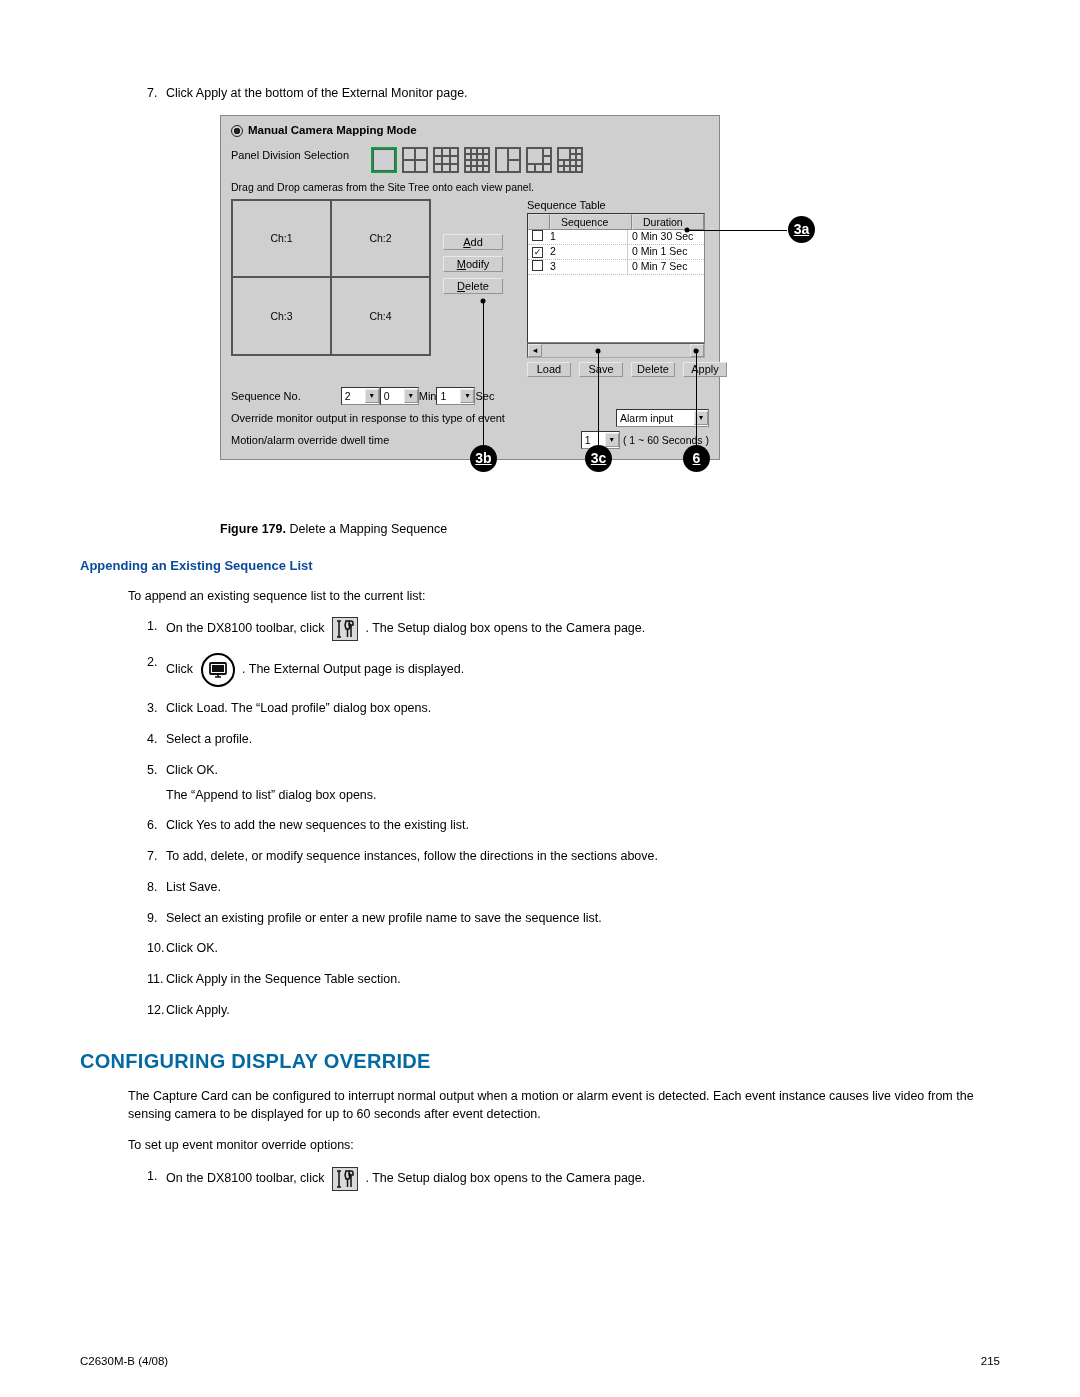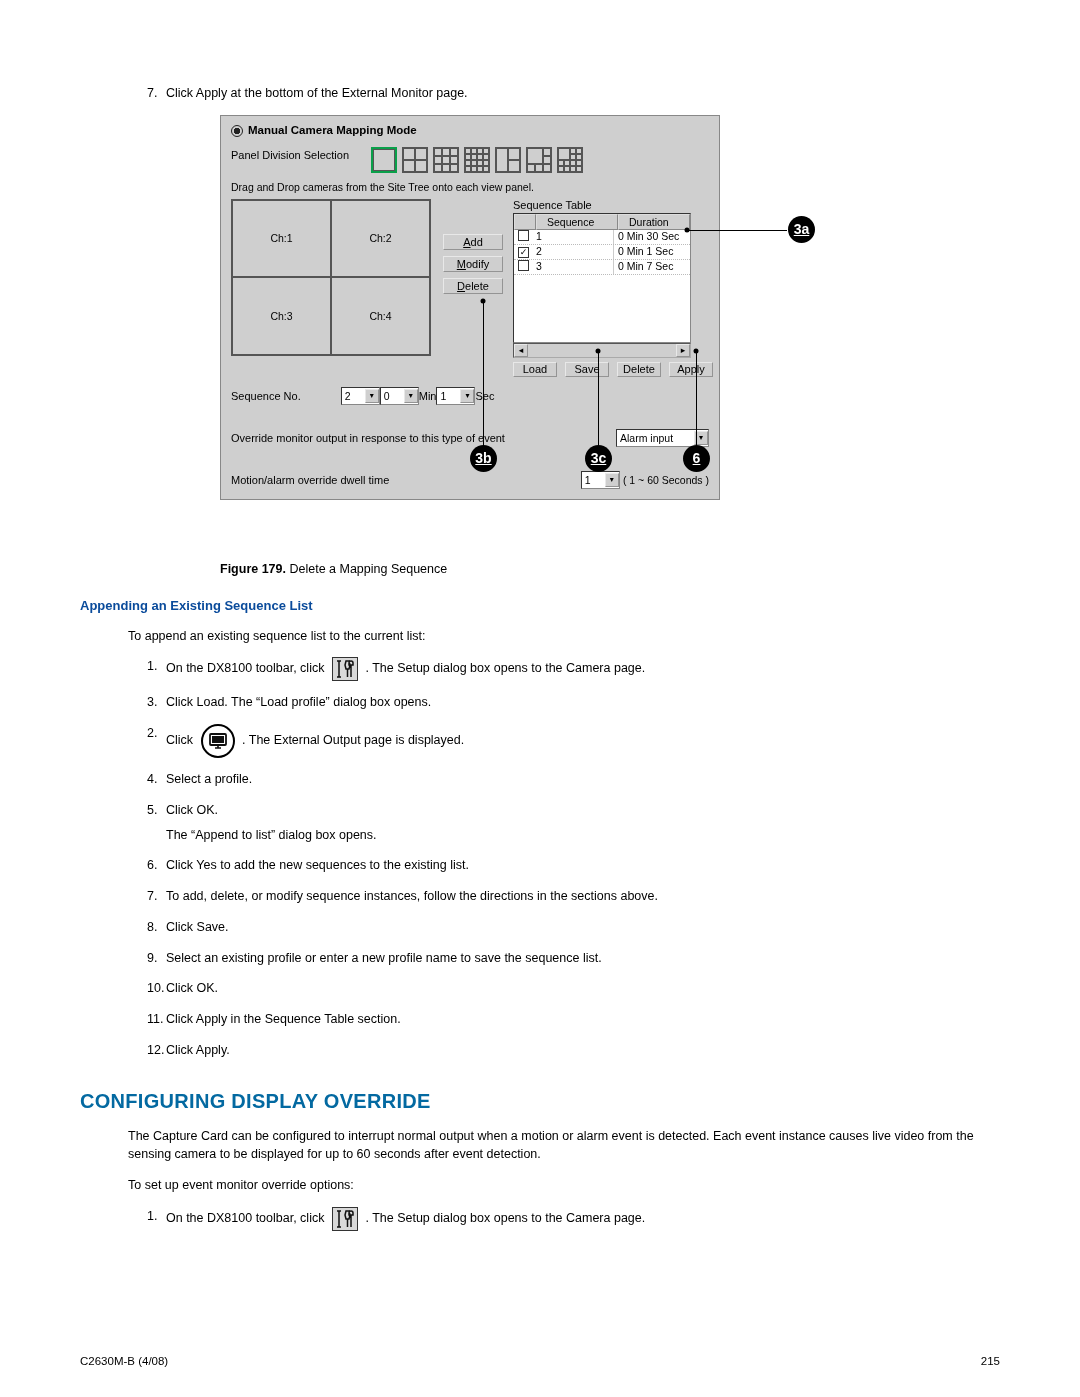--- a/index.html
+++ b/index.html
@@ -129,21 +129,21 @@
   .scroll-bar{height:13px;background:#cfcfcf;border:1px inset #aaa;display:flex;justify-content:space-between;align-items:center;}
   .sc-btn{width:12px;height:11px;text-align:center;font-size:9px;line-height:11px;background:#cfcfcf;border:1.5px outset #e8e8e8;}
   .btnrow{display:flex;gap:8px;margin-top:4px;}
   .btnrow .winbtn{width:42px;padding:0.5px 0;}
   .dd{
     display:inline-flex;align-items:center;background:#fff;border:1px inset #888;
     height:16px;font-size:10.5px;padding:0 0 0 3px;
   }
   .dd .ar{background:#cfcfcf;border:1.5px outset #e8e8e8;width:12px;text-align:center;margin-left:4px;font-size:8px;line-height:12px;}
   .seq-no-row{font-size:11px;margin-top:10px;display:flex;align-items:center;gap:0;}
-  .over-row{font-size:11px;margin-top:24px;display:flex;align-items:center;justify-content:space-between;}
+  .over-row{font-size:11px;margin-top:4px;display:flex;align-items:center;justify-content:space-between;}
   .line{position:absolute;background:#000;height:1px;}
   .vline{position:absolute;background:#000;width:1px;}
   .dot{position:absolute;width:5px;height:5px;background:#000;border-radius:50%;transform:translate(-50%,-50%);}
   .footer{
     position:absolute;bottom:30px;left:80px;right:80px;
     display:flex;justify-content:space-between;font-size:11.5px;
   }
 </style>
 </head>
 <body>
@@ -254,21 +254,21 @@
             <div>Ch:3</div>
             <div>Ch:4</div>
           </div>
           <div class="btncol">
             <div class="winbtn"><u>A</u><span>dd</span></div>
             <div class="winbtn"><u>M</u><span>odify</span></div>
             <div class="winbtn"><u>D</u><span>elete</span></div>
           </div>
         </div>
 
-        <div style="margin-left:10px;">
+        <div style="margin-left:24px;">
           <div class="seq-title">Sequence Table</div>
           <div class="seq-table">
             <div class="seq-head">
               <div style="width:18px"></div>
               <div style="width:82px">Sequence</div>
               <div style="flex:1">Duration</div>
             </div>
             <div class="seq-row">
                 <div style="width:18px"><span class="chk"></span></div>
                 <div style="width:82px">1</div>
@@ -361,40 +361,40 @@
   <ul class="step-list">
     <li data-num="1">
       <span>On the DX8100 toolbar, click</span>
       <span class="icon-chip">
         <svg viewBox="0 0 24 22">
             <path d="M6 3v16M4 3h4M4 19h4 M13 3l3 0 1 4-1 4-3 0-1-4z M14.5 11v8 M18 3a2 2 0 0 1 2 2v2h-4V5a2 2 0 0 1 2-2z M18 7v12" fill="none" stroke="#111" stroke-width="1.5"></path>
           </svg>
       </span>
       <span>. The Setup dialog box opens to the Camera page.</span>
     </li>
-    <li data-num="3"><span>Click Load. The “Load profile” dialog box opens.</span></li>
     <li data-num="2">
       <span>Click</span>
       <span class="icon-circle">
         <svg viewBox="0 0 30 30">
             <rect x="7" y="8" width="16" height="11" rx="1" fill="none" stroke="#111" stroke-width="1.8"></rect>
             <rect x="9" y="10" width="12" height="7" fill="#111"></rect>
             <path d="M12 22h6M15 19v3" stroke="#111" stroke-width="1.6"></path>
           </svg>
       </span>
       <span>. The External Output page is displayed.</span>
     </li>
+    <li data-num="3"><span>Click Load. The “Load profile” dialog box opens.</span></li>
     <li data-num="4"><span>Select a profile.</span></li>
     <li data-num="5">
       <span>Click OK.</span>
       <div class="step-sub">The “Append to list” dialog box opens.</div>
     </li>
     <li data-num="6"><span>Click Yes to add the new sequences to the existing list.</span></li>
     <li data-num="7"><span>To add, delete, or modify sequence instances, follow the directions in the sections above.</span></li>
-    <li data-num="8"><span>Click Save.</span></li>
+    <li data-num="8"><span>List Save.</span></li>
     <li data-num="9"><span>Select an existing profile or enter a new profile name to save the sequence list.</span></li>
     <li data-num="10"><span>Click OK.</span></li>
     <li data-num="11"><span>Click Apply in the Sequence Table section.</span></li>
     <li data-num="12"><span>Click Apply.</span></li>
   </ul>
 
   <div class="section-title-big">CONFIGURING DISPLAY OVERRIDE</div>
   <div class="intro" style="padding-left:48px">The Capture Card can be configured to interrupt normal output when a motion or alarm event is detected. Each event instance causes live video from the sensing camera to be displayed for up to 60 seconds after event detection.</div>
   <div class="intro">To set up event monitor override options:</div>
   <ul class="step-list">

